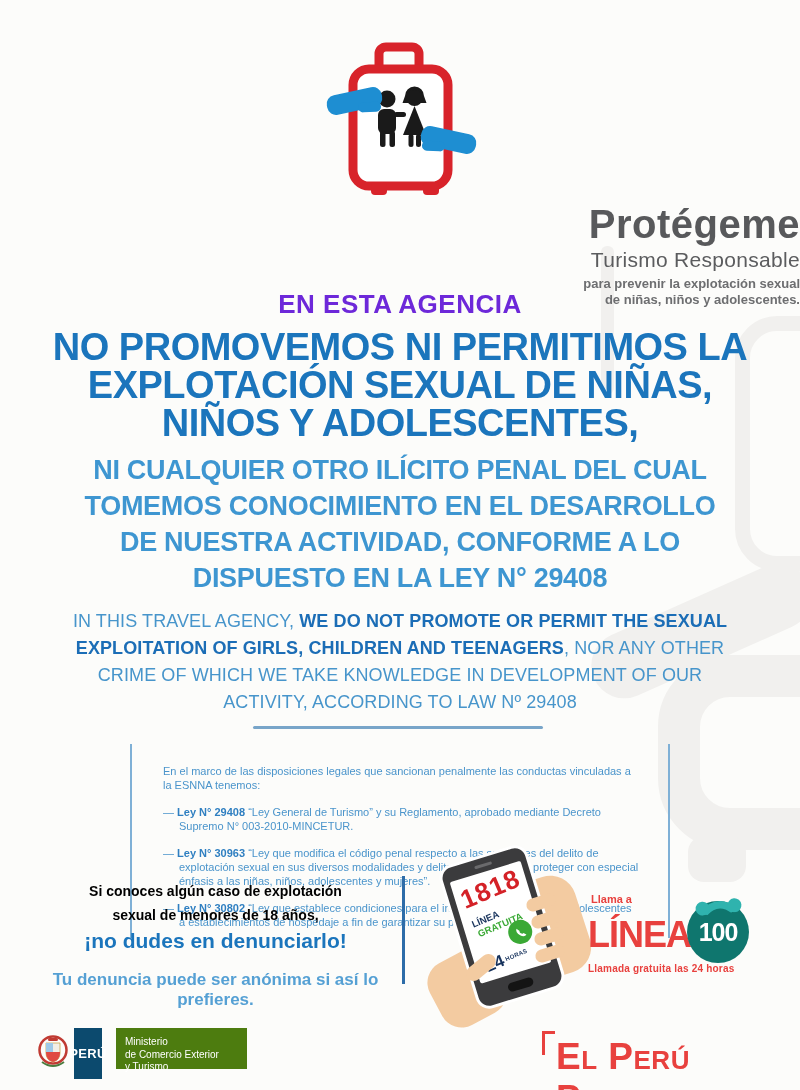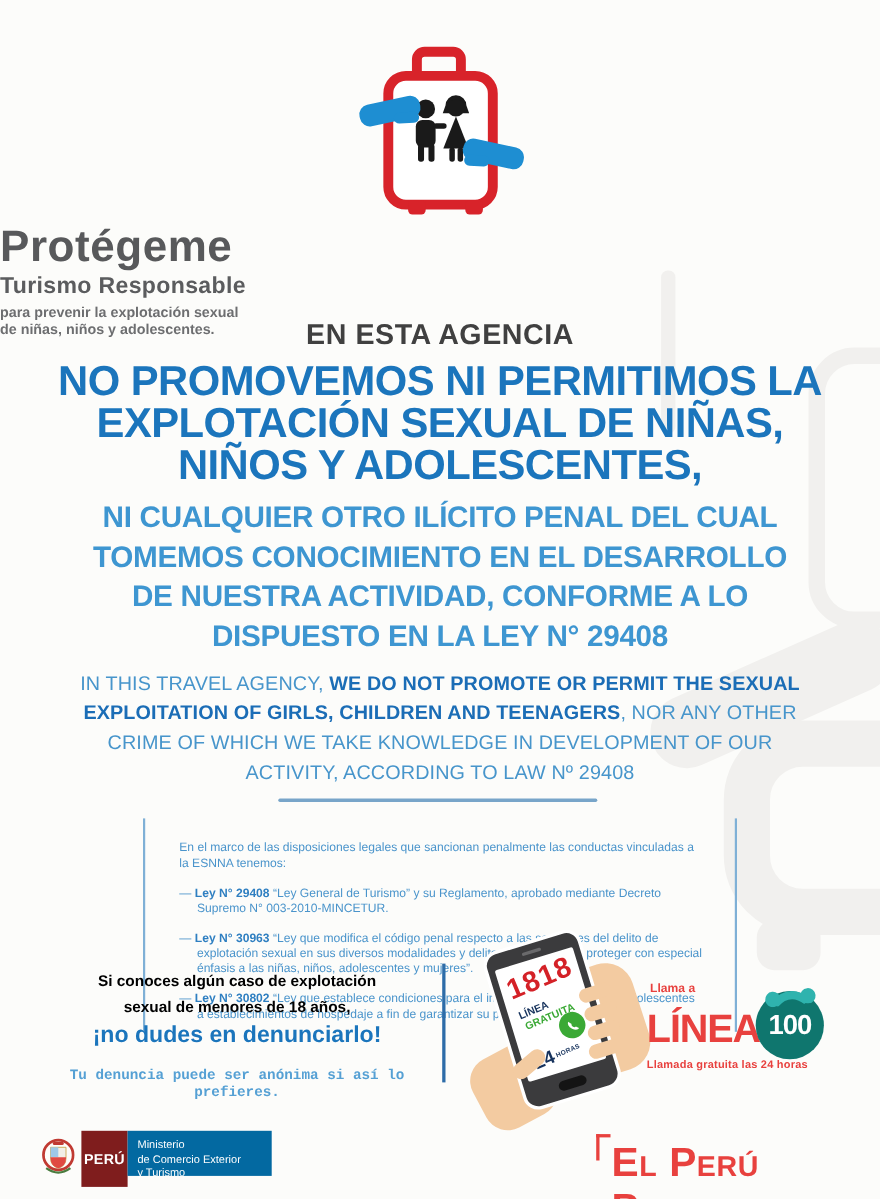--- a/index.html
+++ b/index.html
@@ -16,30 +16,30 @@
 
   
   .wm { position:absolute; background:#f1f0ee; z-index:0; }
   .wm-bar-a { left:601px; top:246px; width:13px; height:148px; border-radius:6px; }
   .wm-frame-b { left:735px; top:316px; width:300px; height:255px; background:transparent; border:15px solid #f1f0ee; border-radius:42px; }
   .wm-hand-c { left:584px; top:598px; width:235px; height:66px; border-radius:34px; transform:rotate(-24deg); }
   .wm-frame-d { left:658px; top:655px; width:300px; height:195px; background:transparent; border:42px solid #f1f0ee; border-radius:72px; }
   .wm-foot-e { left:688px; top:836px; width:58px; height:46px; border-radius:16px; }
 
   
-  .logo-block { position:absolute; top:40px; left:0; right:0; text-align:left; z-index:2; }
+  .logo-block { position:absolute; top:40px; left:0; right:0; text-align:right; z-index:2; }
   .logo-svg { display:block; margin:0 auto; }
   .logo-title { font-size:40px; font-weight:700; color:#58595b; letter-spacing:0.5px; margin-top:4px; }
-  .logo-subtitle { font-size:21px; font-weight:700; color:#5b5c5e; margin-top:1px; letter-spacing:0.3px; }
+  .logo-subtitle { font-size:21px; font-weight:400; color:#5b5c5e; margin-top:1px; letter-spacing:0.3px; }
   .logo-tagline { font-size:13px; font-weight:700; color:#6d6e70; line-height:1.25; margin-top:4px; }
   .logo-tagline div { line-height:1.22; }
 
   
   .headline { position:absolute; top:289px; left:0; right:0; text-align:center; z-index:2; }
-  .hl-intro { font-size:26px; font-weight:700; color:#404040; letter-spacing:0.5px; margin:0 0 8px 0; }
+  .hl-intro { font-size:26px; font-weight:700; color:#6d28d9; letter-spacing:0.5px; margin:0 0 8px 0; }
   .hl-bold div { font-size:38px; font-weight:800; color:#1b75bc; line-height:38px; letter-spacing:-0.5px; }
   .hl-light { margin-top:10px; }
   .hl-light div { font-size:27px; font-weight:700; color:#3e96d1; line-height:36px; letter-spacing:-0.3px; }
 
   
   .english { position:absolute; top:608px; left:0; right:0; text-align:center; z-index:2; }
   .english div { font-size:18px; color:#4795cb; font-weight:500; line-height:27px; letter-spacing:0.1px; }
   .english b { color:#1b6db6; font-weight:800; }
 
   
@@ -54,21 +54,21 @@
   .legal p { margin:13px; font-size:11px; line-height:14px; color:#4a94cb; }
   .legal .legal-intro { margin-bottom:7px; }
   .legal .legal-item { padding-left:16px; text-indent:-16px; margin-bottom:7px; }
   .legal .legal-item:last-child { margin-bottom:0; }
   .legal .law { color:#2f7fc1; font-weight:800; }
 
   
   .denounce { position:absolute; top:879px; left:48px; width:335px; text-align:center; z-index:2; }
   .denounce .d1 { font-size:14px; font-weight:700; color:#000000; line-height:24px; }
   .denounce .d3 { font-size:21px; font-weight:800; color:#1b75bc; line-height:26px; margin-top:1px; }
-  .denounce .d4 { font-size:13px; font-weight:600; color:#55a0d4; margin-top:16px;font-family:Liberation Mono, monospace; }
+  .denounce .d4 { font-size:17px; font-weight:600; color:#55a0d4; margin-top:16px; }
 
   .vdivider { position:absolute; top:876px; left:402px; width:3px; height:108px; background:#2d6ca8; z-index:2; }
 
   
   .phone-wrap { position:absolute; top:848px; left:430px; width:165px; height:170px; z-index:2; }
   .skin { position:absolute; background:#f3cba1; }
   .wrist { left:2px; top:105px; width:70px; height:70px; border-radius:22px; transform:rotate(-28deg); }
   .palm  { left:92px; top:28px; width:62px; height:100px; border-radius:26px; transform:rotate(-18deg); }
   .phone-body {
     position:absolute; left:26px; top:4px; width:92px; height:150px;
@@ -103,27 +103,27 @@
     margin-left:-4px; flex:none; display:flex; align-items:center; justify-content:center; margin-top:-6px;
   }
   .l100-num { color:#ffffff; font-weight:800; font-size:25px; letter-spacing:-1px; }
   .handset { position:absolute; top:-11px; left:7px; width:48px; height:24px; transform:rotate(-6deg); }
   .l100-caption { font-size:10px; font-weight:700; color:#e8413e; margin-top:0px; margin-left:0; letter-spacing:0.2px; }
 
   
   .footer { position:absolute; left:0; right:0; top:1022px; height:68px; z-index:2; }
   .coat { position:absolute; left:38px; top:6px; width:30px; height:46px; }
   .peru-box {
-    position:absolute; left:74px; top:6px; width:42px; height:51px;
-    background:#7f1d1d; color:#ffffff; font-weight:700; font-size:13px;
+    position:absolute; left:74px; top:6px; width:28px; height:51px;
+    background:#0c4a6e; color:#ffffff; font-weight:700; font-size:13px;
     display:flex; align-items:center; justify-content:center; letter-spacing:0.3px;
   }
   .ministry-box {
     position:absolute; left:116px; top:6px; width:131px; height:41px;
-    background:#0369a1; color:#ffffff; font-size:10px; line-height:12.5px;
+    background:#4d7c0f; color:#ffffff; font-size:10px; line-height:12.5px;
     padding:8px 0 0 9px;
   }
   .slogan { position:absolute; left:556px; top:14px; }
   .slogan-text {
     font-variant:small-caps; text-transform:none;
     font-size:37px; font-weight:700; color:#e8413e; letter-spacing:0.5px;
   }
   .bracket { position:absolute; width:13px; height:24px; }
   .bracket.tl { left:-14px; top:-5px; border-left:3px solid #e8413e; border-top:3px solid #e8413e; }
   .bracket.br { right:-14px; bottom:-3px; border-right:3px solid #e8413e; border-bottom:3px solid #e8413e; }

